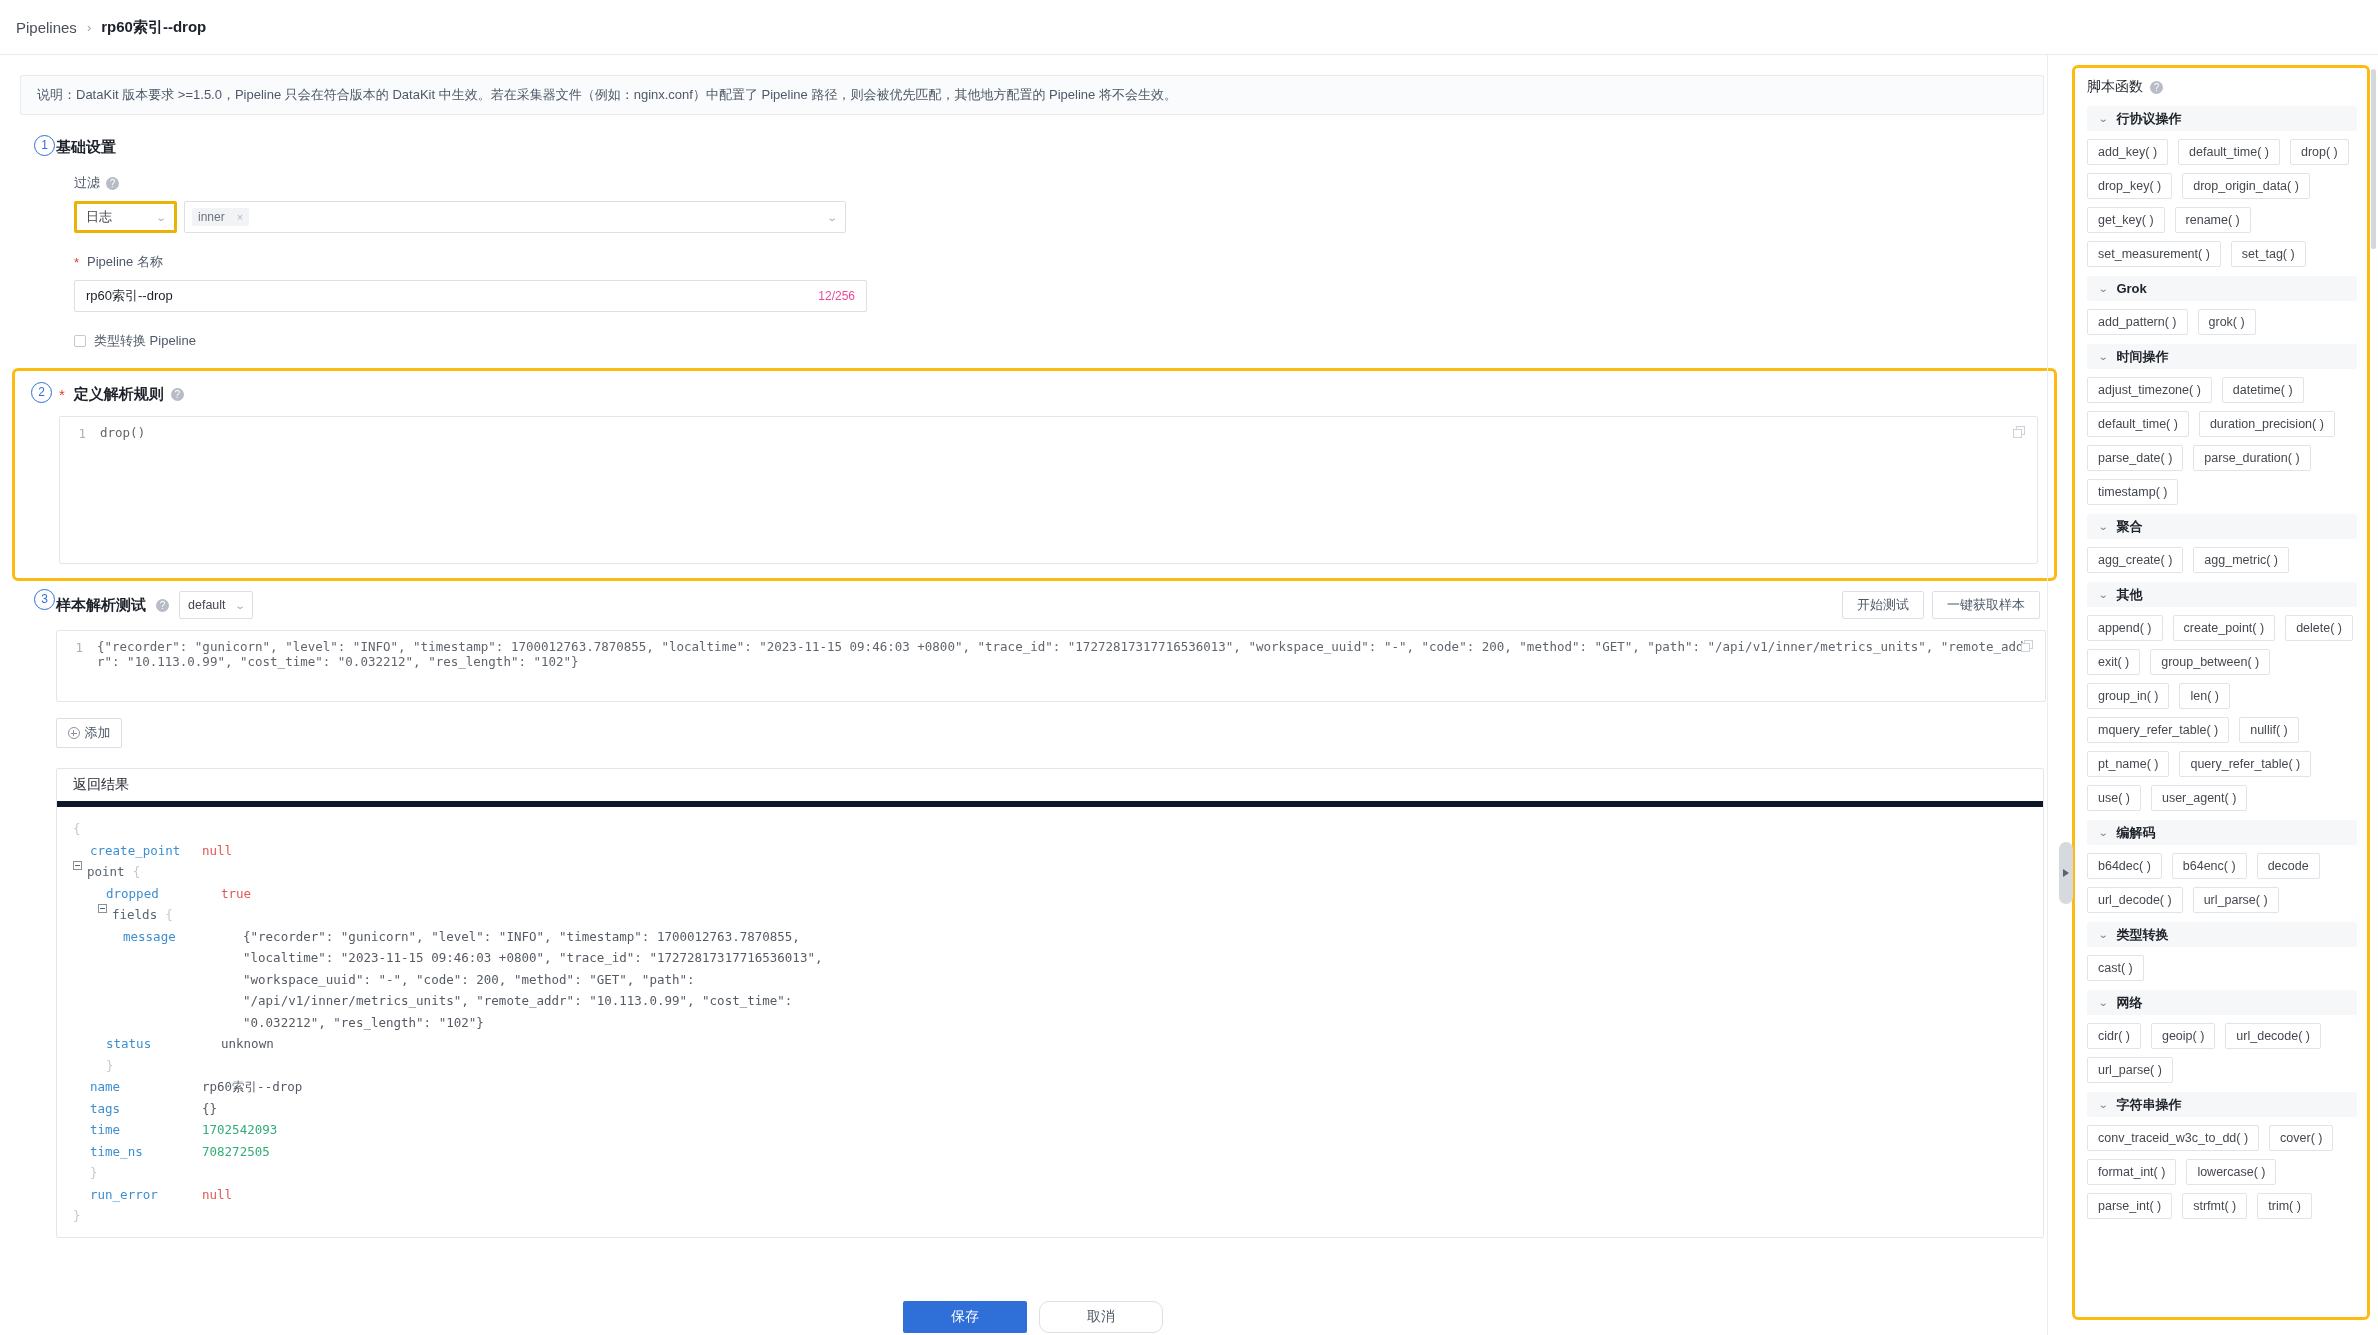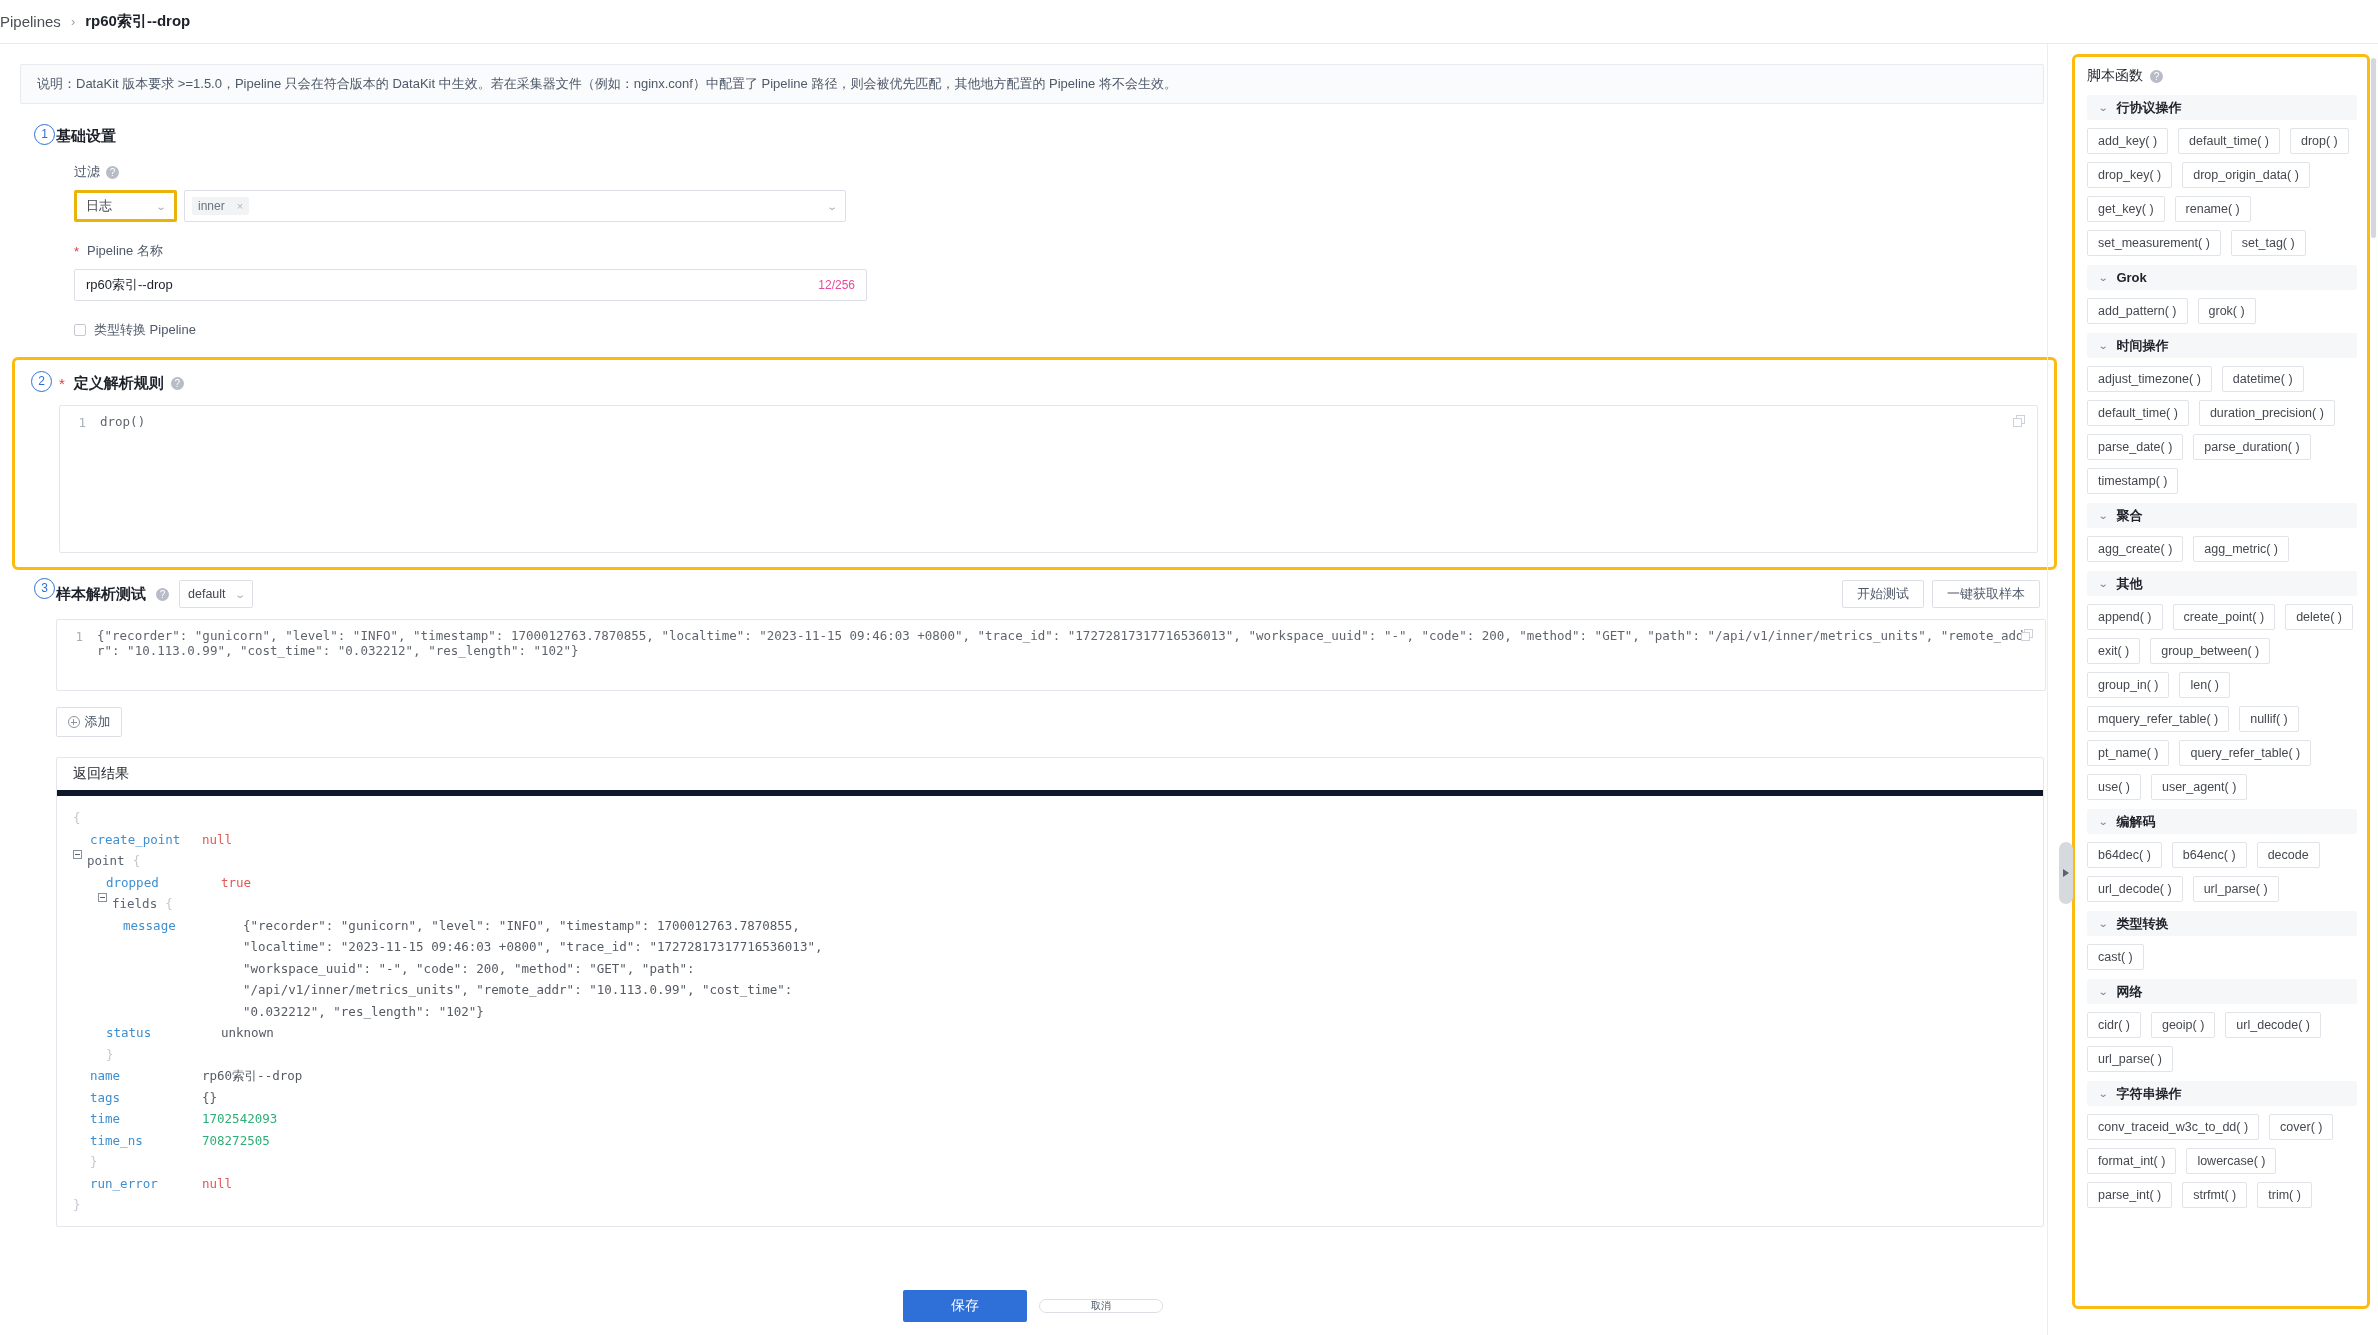--- a/index.html
+++ b/index.html
@@ -10,22 +10,23 @@
     font-family: "Liberation Sans", "DejaVu Sans", sans-serif;
     font-size: 14px;
     color: #36383d;
     overflow: hidden;
     position: relative;
   }
   .mono { font-family: "DejaVu Sans Mono", "Liberation Mono", monospace; }
 
   
   #breadcrumb {
-    height: 44px;
+    height: 55px;
     display: flex; align-items: center;
+    padding-left: 16px;
     border-bottom: 1px solid #e8eaee;
     font-size: 15px;
     text-align: center;
   }
   #breadcrumb .bc-root { color: #4a4f57; }
   #breadcrumb .bc-sep { color: #9aa0aa; margin: 0 10px; font-size: 13px; }
   #breadcrumb .bc-current { color: #1d2129; font-weight: bold; }
 
   
   #layout { display: flex; height: calc(1335px - 42px); }
@@ -199,22 +200,22 @@
     position:absolute; left:0; bottom:0; width: 2066px; height: 62px;
     display:flex; align-items:center; justify-content:center; gap: 12px;
     background:#fff;
   }
   .btn-primary {
     width: 124px; height: 32px; background:#2f6fd8; color:#fff; border:none;
     border-radius:2px; font-size:14px; display:flex;align-items:center;justify-content:center;
     font-family:"Liberation Sans","DejaVu Sans",sans-serif;
   }
   .btn-cancel {
-    width: 124px; height: 14px; background:#fff; color:#4e5969; border:1px solid #dcdfe6;
-    border-radius:10px; font-size:10px; display:flex;align-items:center;justify-content:center;
+    width: 124px; height: 32px; background:#fff; color:#4e5969; border:1px solid #dcdfe6;
+    border-radius:10px; font-size:14px; display:flex;align-items:center;justify-content:center;
     font-family:"Liberation Sans","DejaVu Sans",sans-serif;
   }
 
   
   #collapse-handle {
     position:absolute; left: 2059px; top: 842px;
     width: 14px; height: 62px; border-radius: 7px;
     background: #d6d9de;
     display:flex; align-items:center; justify-content:center;
   }

